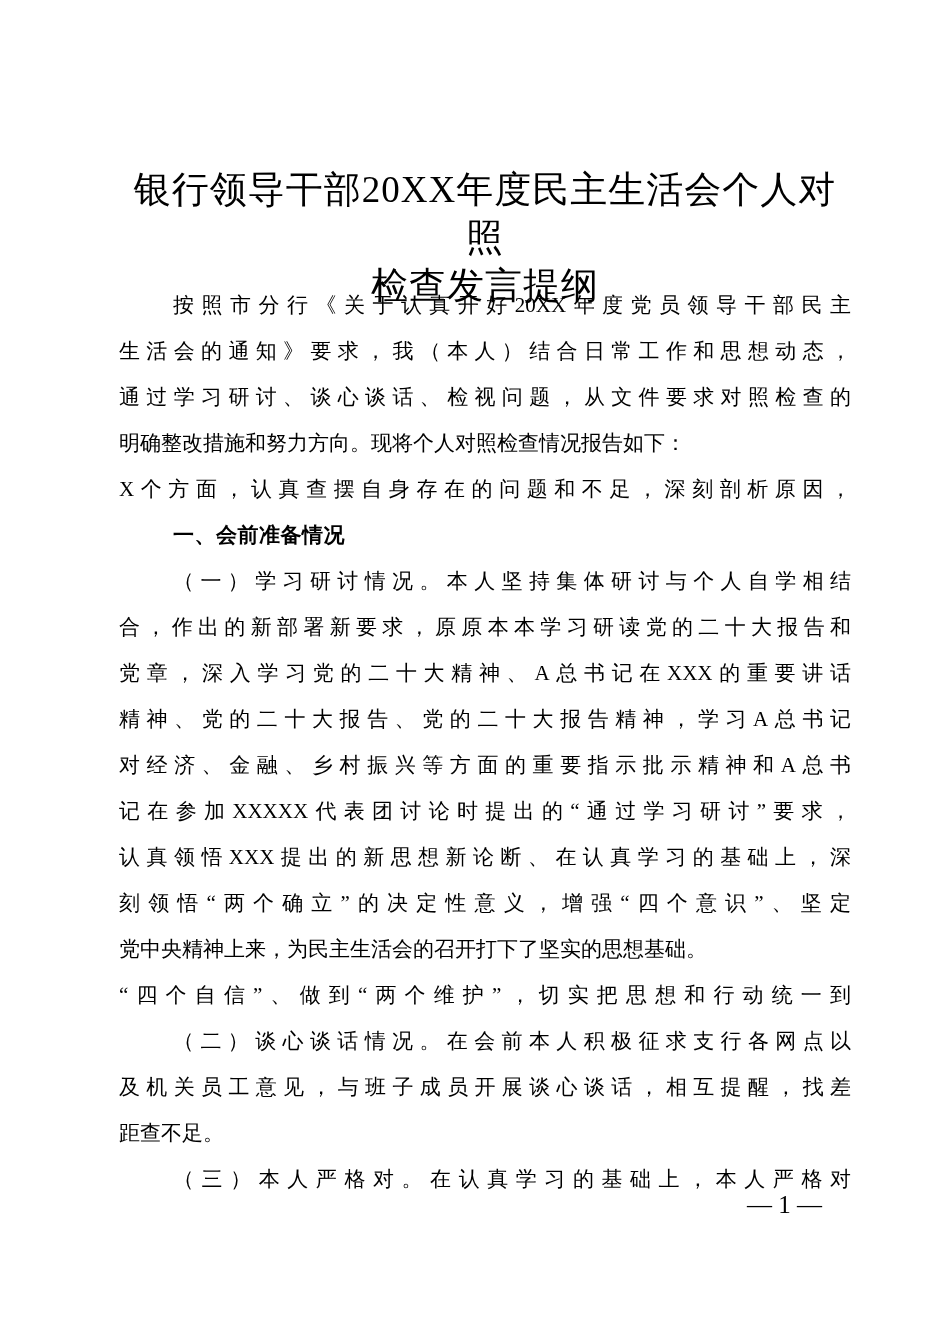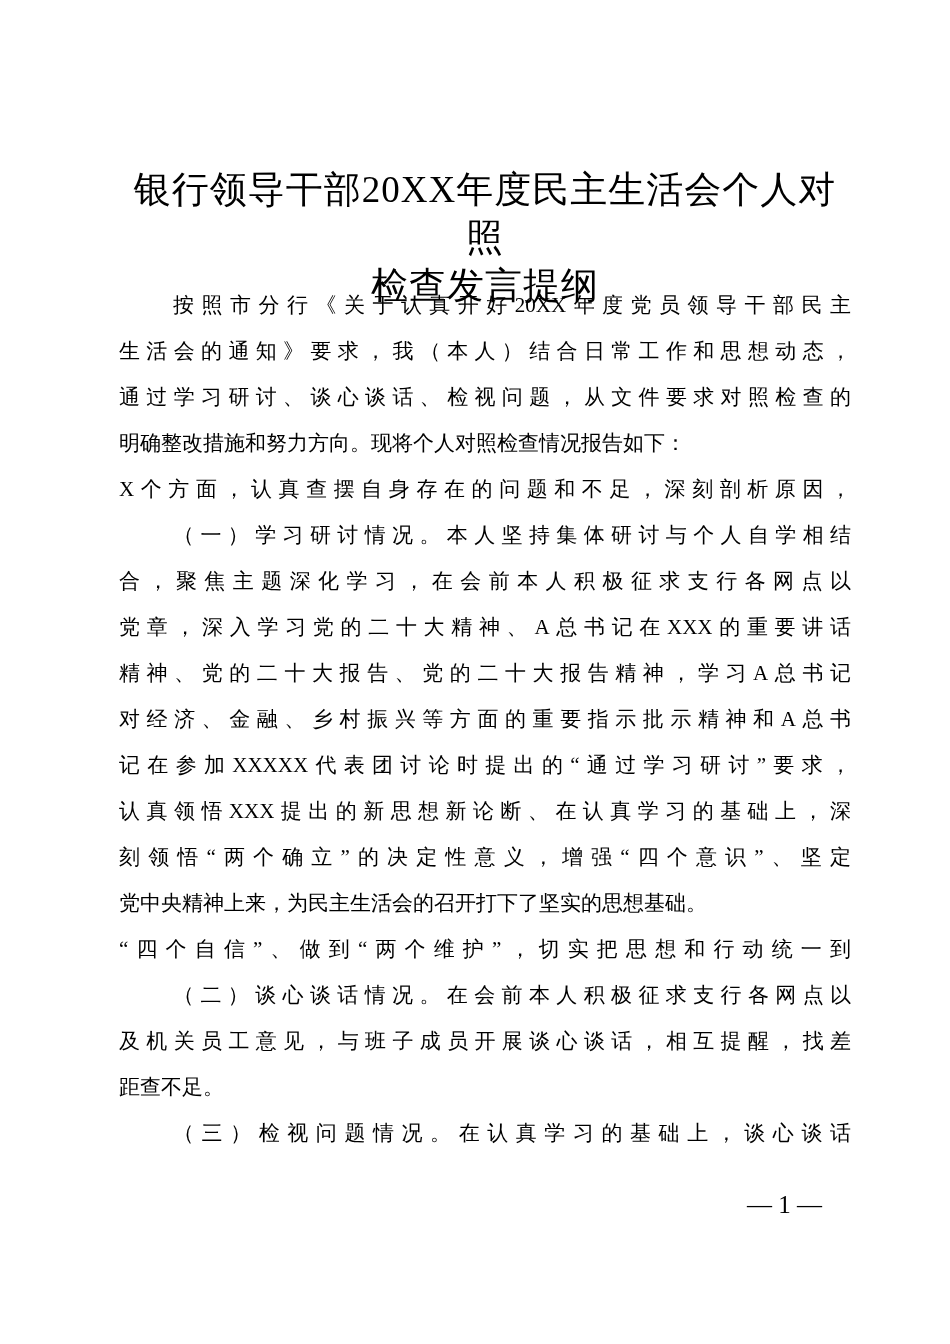--- a/index.html
+++ b/index.html
@@ -70,37 +70,40 @@
   </div>
 
   <div class="doc-body">
       <div class="para body">
         <div class="line ind">按照市分行《关于认真开好20XX年度党员领导干部民主</div>
         <div class="line">生活会的通知》要求，我（本人）结合日常工作和思想动态，</div>
         <div class="line">通过学习研讨、谈心谈话、检视问题，从文件要求对照检查的</div>
         <div class="line last">明确整改措施和努力方向。现将个人对照检查情况报告如下：</div>
         <div class="line">X个方面，认真查摆自身存在的问题和不足，深刻剖析原因，</div>
       </div>
+      <div class="para heading">
+        <div class="line ind last">一、会前准备情况</div>
+      </div>
       <div class="para body">
         <div class="line ind">（一）学习研讨情况。本人坚持集体研讨与个人自学相结</div>
-        <div class="line">合，聚焦主题深化学习，在会前本人积极征求支行各网点以</div>
+        <div class="line">合，作出的新部署新要求，原原本本学习研读党的二十大报告和</div>
         <div class="line">党章，深入学习党的二十大精神、A总书记在XXX的重要讲话</div>
         <div class="line">精神、党的二十大报告、党的二十大报告精神，学习A总书记</div>
         <div class="line">对经济、金融、乡村振兴等方面的重要指示批示精神和A总书</div>
         <div class="line">记在参加XXXXX代表团讨论时提出的“通过学习研讨”要求，</div>
         <div class="line">认真领悟XXX提出的新思想新论断、在认真学习的基础上，深</div>
         <div class="line">刻领悟“两个确立”的决定性意义，增强“四个意识”、坚定</div>
         <div class="line last">党中央精神上来，为民主生活会的召开打下了坚实的思想基础。</div>
         <div class="line">“四个自信”、做到“两个维护”，切实把思想和行动统一到</div>
       </div>
       <div class="para body">
         <div class="line ind">（二）谈心谈话情况。在会前本人积极征求支行各网点以</div>
         <div class="line">及机关员工意见，与班子成员开展谈心谈话，相互提醒，找差</div>
         <div class="line last">距查不足。</div>
       </div>
       <div class="para body">
-        <div class="line ind">（三）检视问题情况。在认真学习的基础上，谈心谈话</div>
+        <div class="line ind">（三）本人严格对。在认真学习的基础上，本人严格对</div>
       </div>
     </div>
 
   <div class="page-number">— 1 —</div>
 
 </div>
 
 </body></html>

